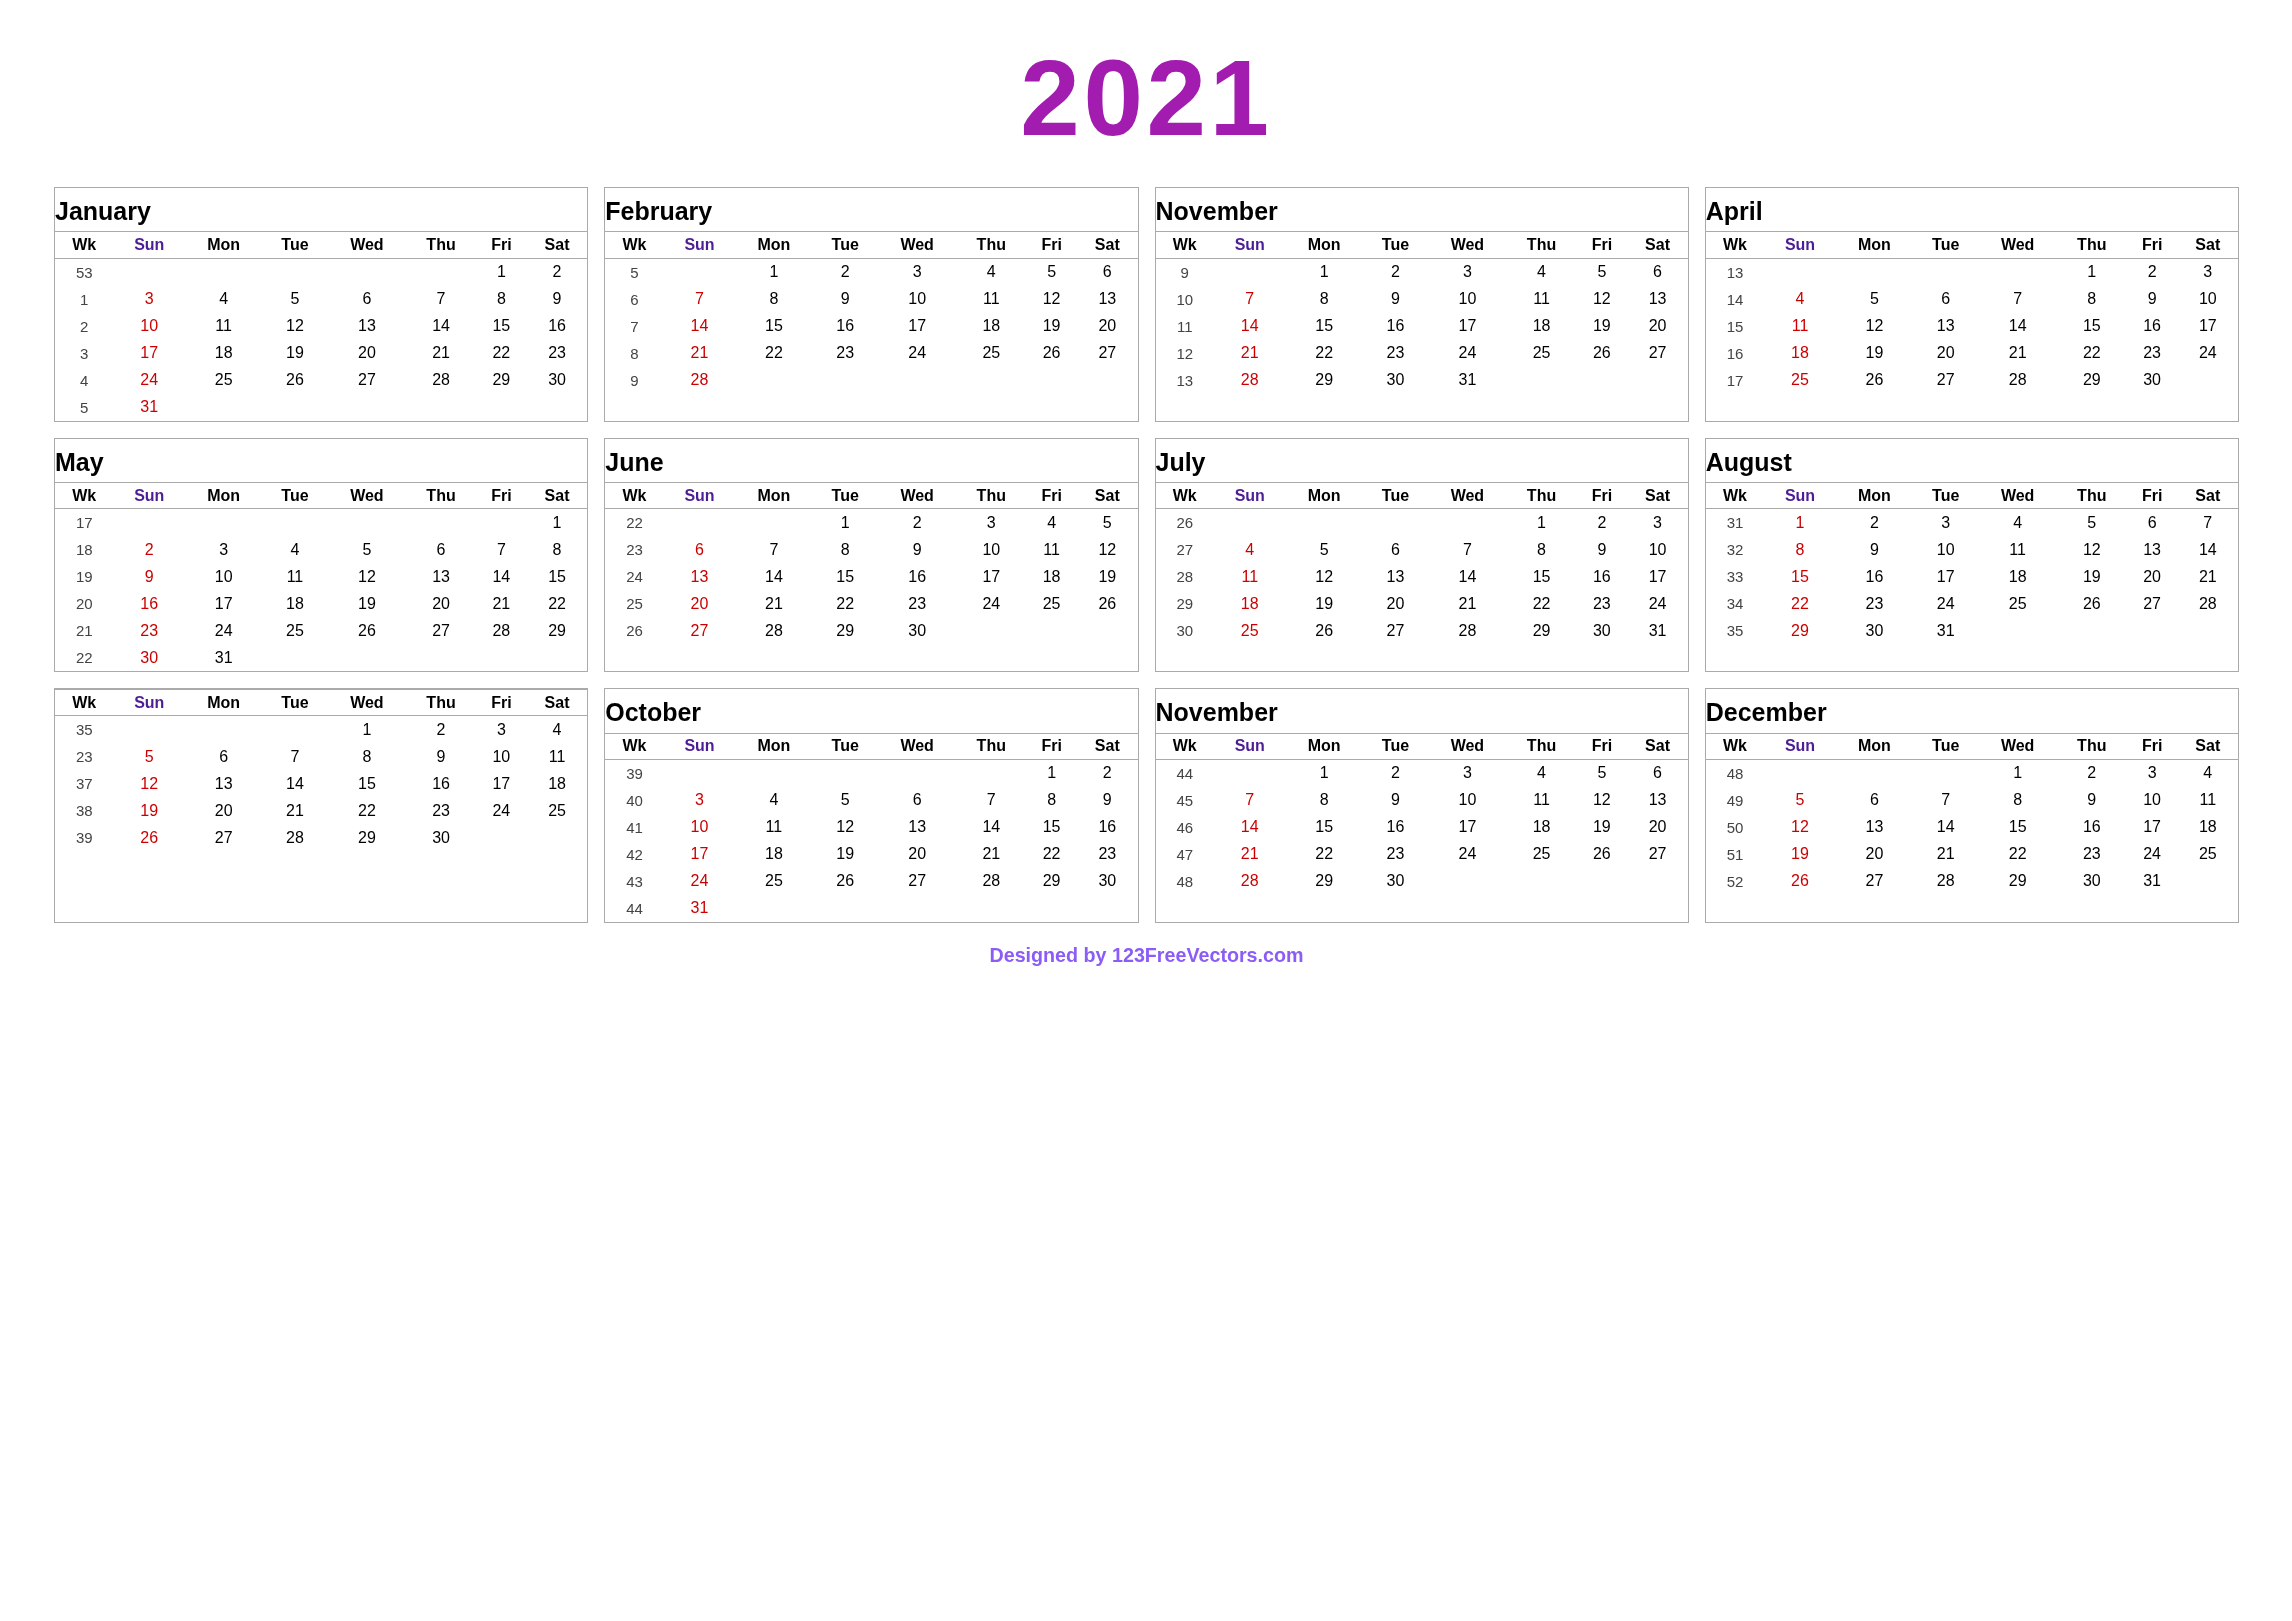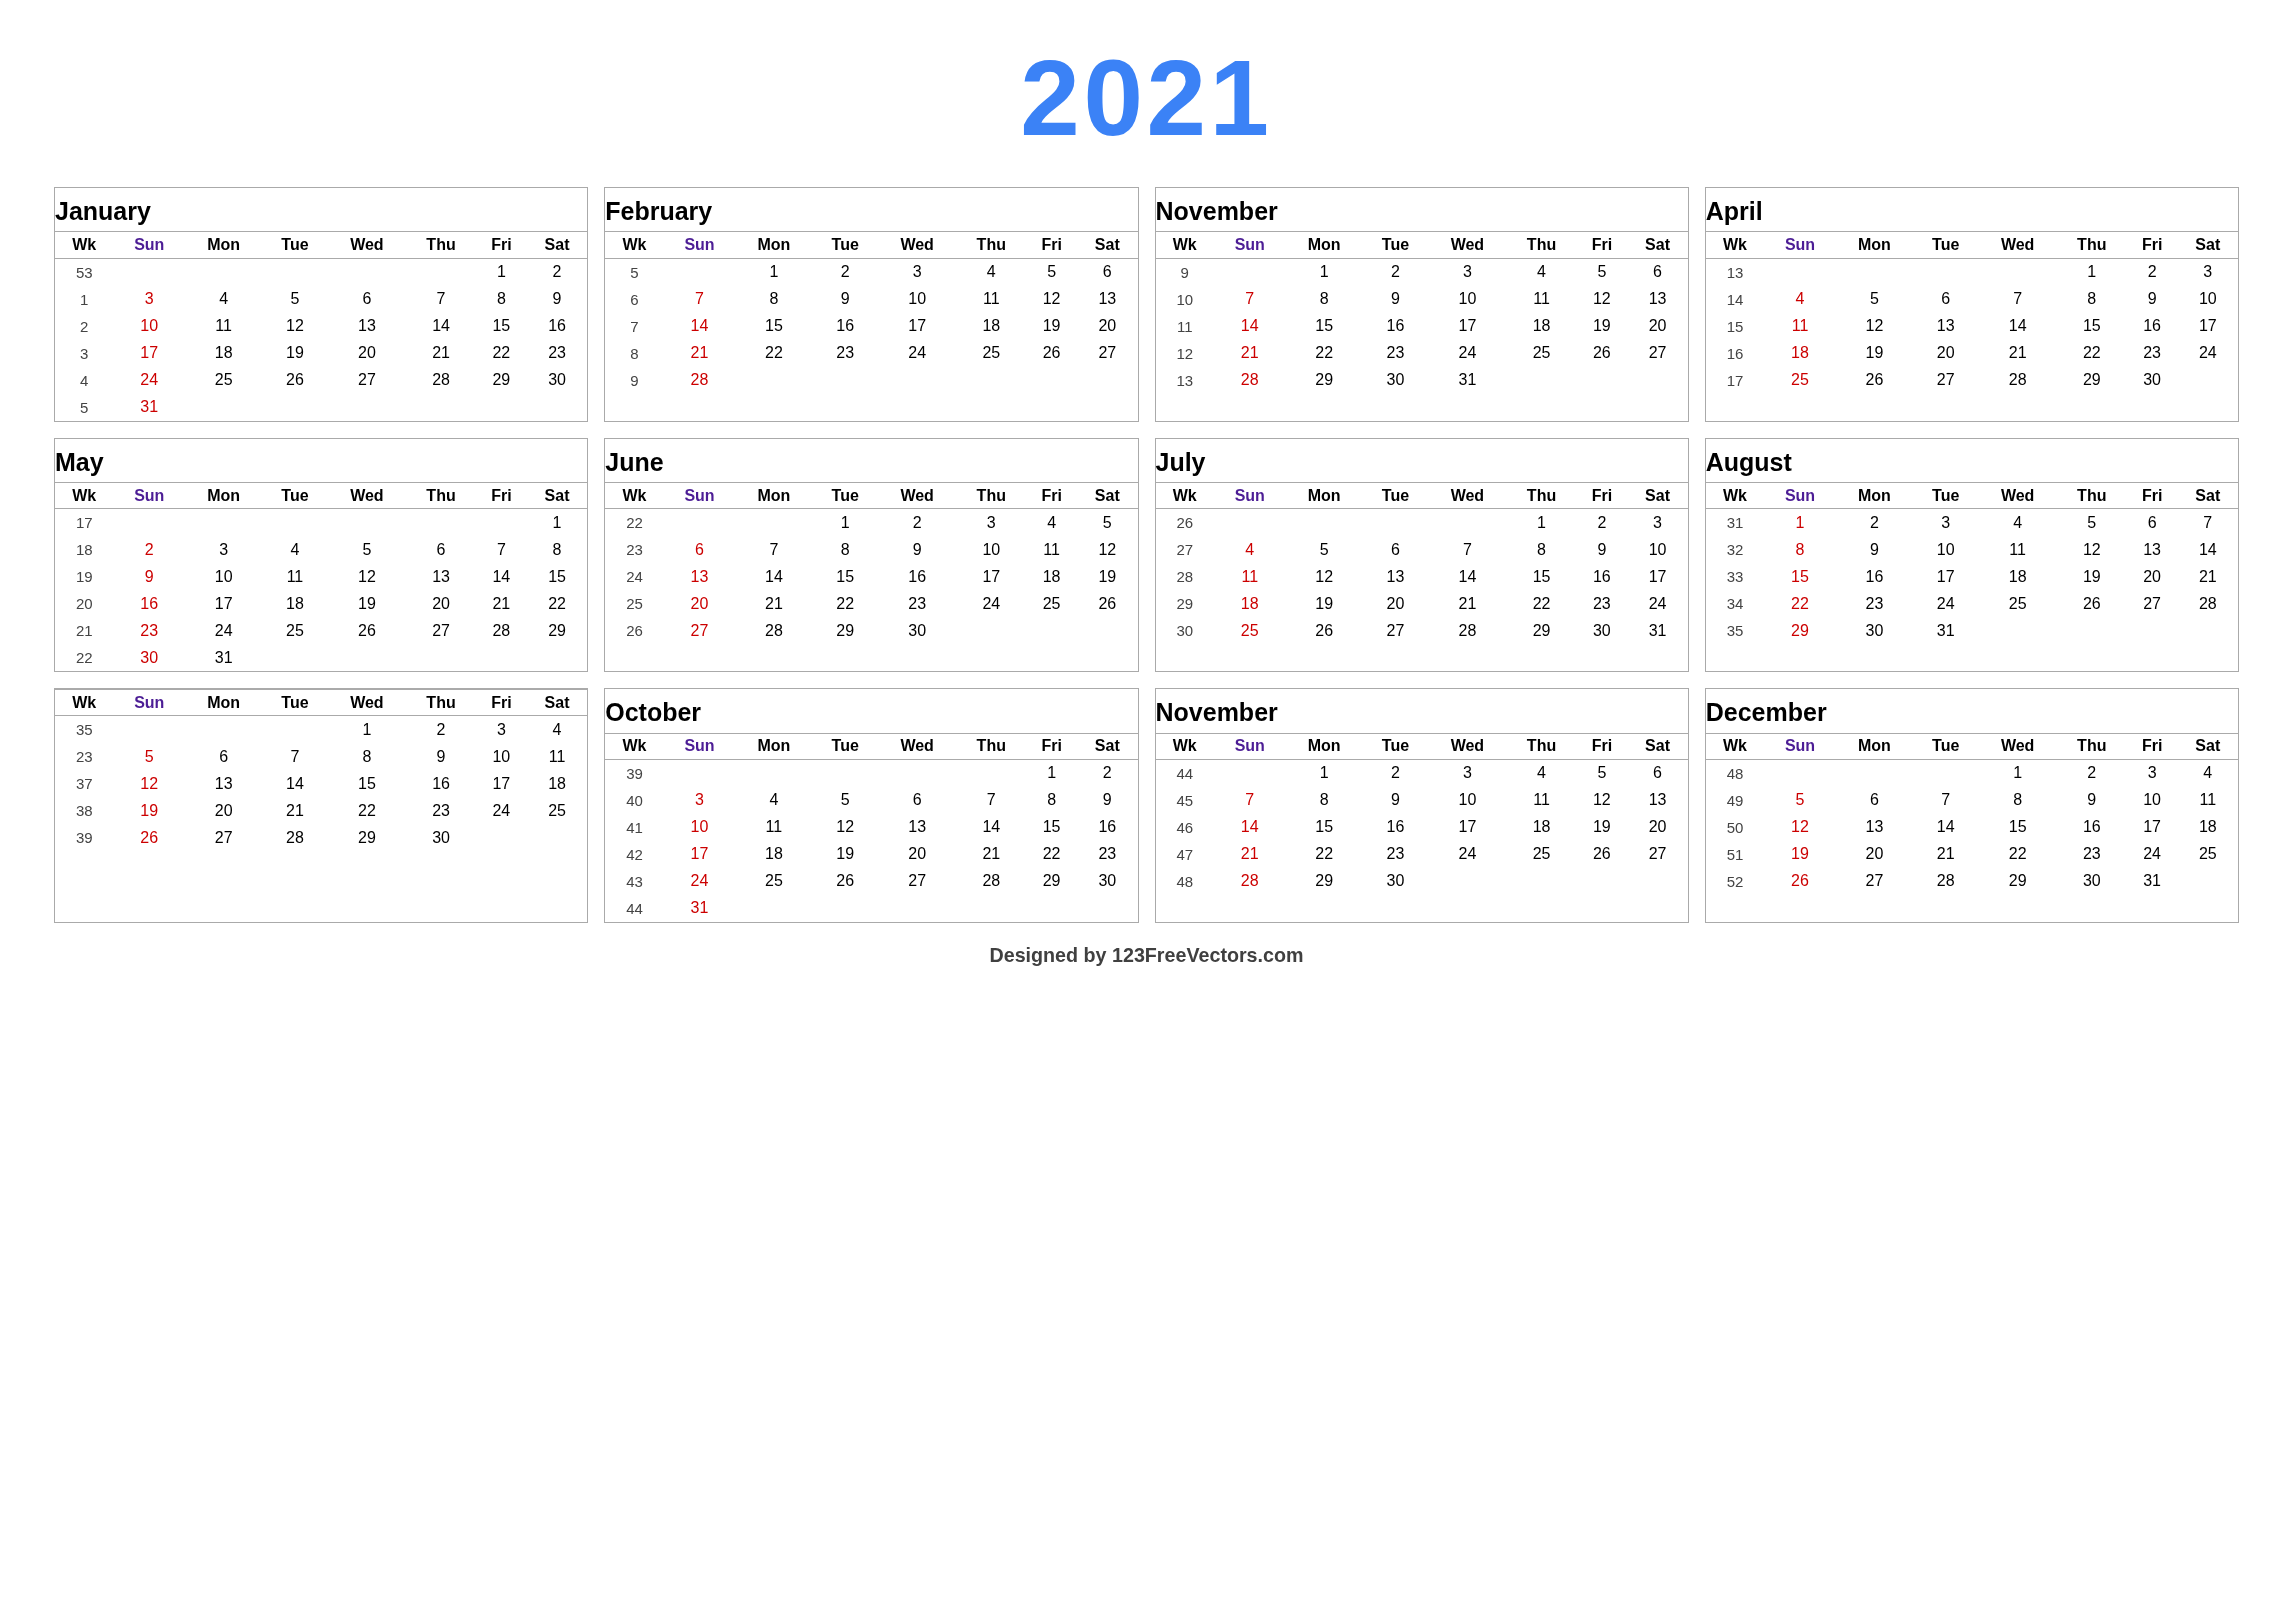--- a/index.html
+++ b/index.html
@@ -7,21 +7,21 @@
       background: #fff;
       font-family: Arial, sans-serif;
       width: 2293px;
       min-height: 1621px;
       padding: 36px 54px 36px 54px;
     }
     h1.year {
       text-align: center;
       font-size: 107px;
       font-weight: 900;
-      color: #3b82f6;
+      color: #a21caf;
       margin-bottom: 27px;
       letter-spacing: 3.6px;
     }
     .calendar-grid {
       display: grid;
       grid-template-columns: repeat(4, 1fr);
       gap: 16px;
     }
     .month-block {
       border: 1.8px solid #aaa;
@@ -61,21 +61,21 @@
     table.month-table td.wk-col {
       color: #444;
       font-size: 15px;
       font-weight: 400;
     }
     .footer {
       text-align: center;
       margin-top: 21.5px;
       font-size: 19.7px;
       font-style: italic;
-      color: #404040;
+      color: #8b5cf6;
     }
     .footer span {
       font-weight: 700;
       font-style: normal;
     }
   </style>
 </head>
 <body>
 
 <h1 class="year">2021</h1>

